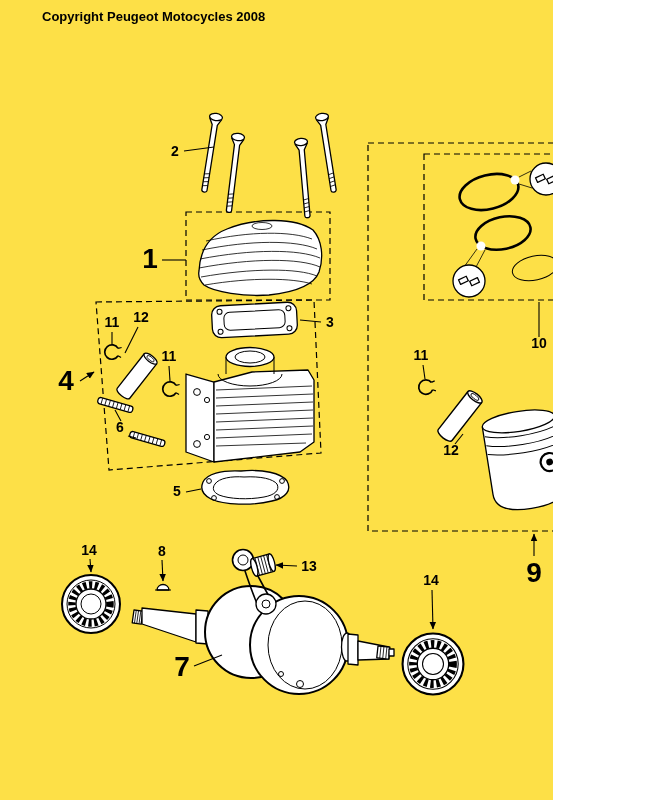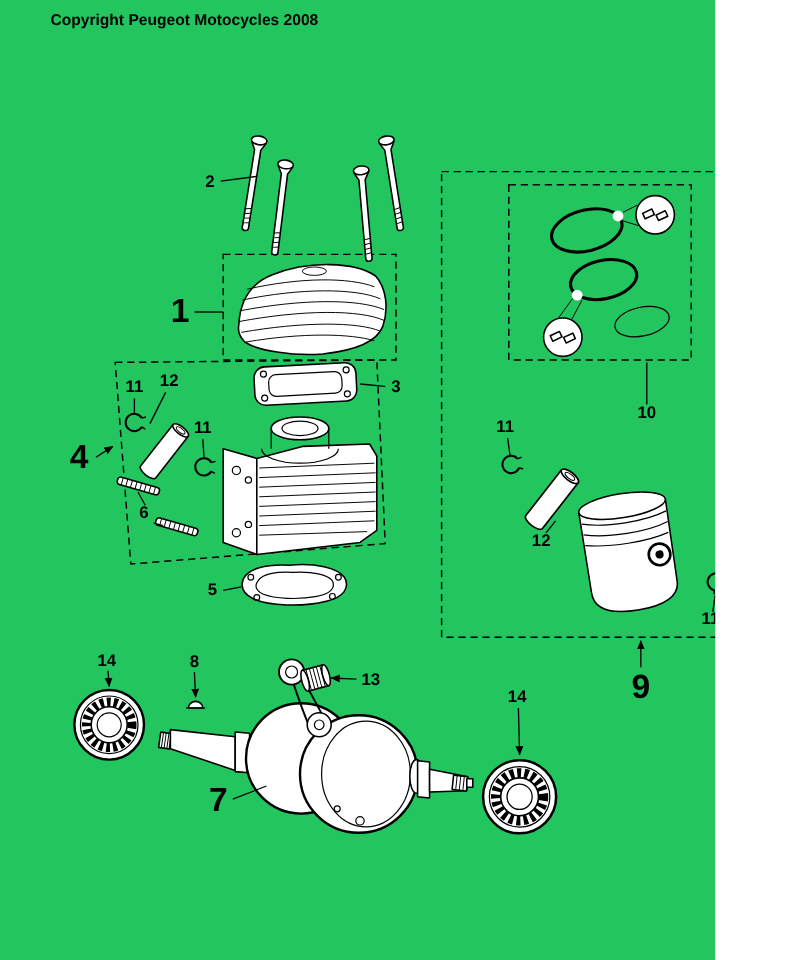--- a/index.html
+++ b/index.html
@@ -1,16 +1,16 @@
 <!DOCTYPE html>
 <html><head>
 <meta charset="utf-8">
 <style>
   html,body{margin:0;padding:0;background:#fff}
-  .page{position:relative;width:596px;height:800px;background:#22c55e;overflow:hidden}
+  .page{position:relative;width:553px;height:800px;background:#fde047;overflow:hidden}
   .page svg{position:absolute;left:0;top:0}
   .pt{fill:#fff;stroke:#000;stroke-width:1.3;stroke-linejoin:round}
   .pt2{fill:#fff;stroke:#000;stroke-width:2}
   .ln{fill:none;stroke:#000;stroke-width:1}
   .thin{fill:none;stroke:#000;stroke-width:.8}
   .dash{fill:none;stroke:#000;stroke-width:1.2;stroke-dasharray:6 4}
   .ldr{fill:none;stroke:#000;stroke-width:1.1}
   .ring{fill:none;stroke:#000;stroke-width:2.6}
   .gapdot{fill:#fff;stroke:none}
   .lbl{font-family:"Liberation Sans",sans-serif;font-size:14px;font-weight:700;fill:#000;text-anchor:middle}

